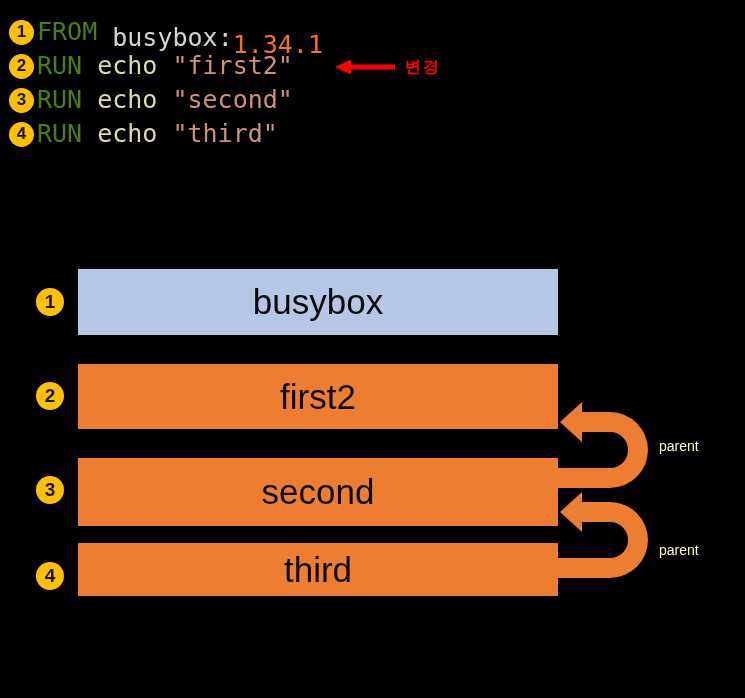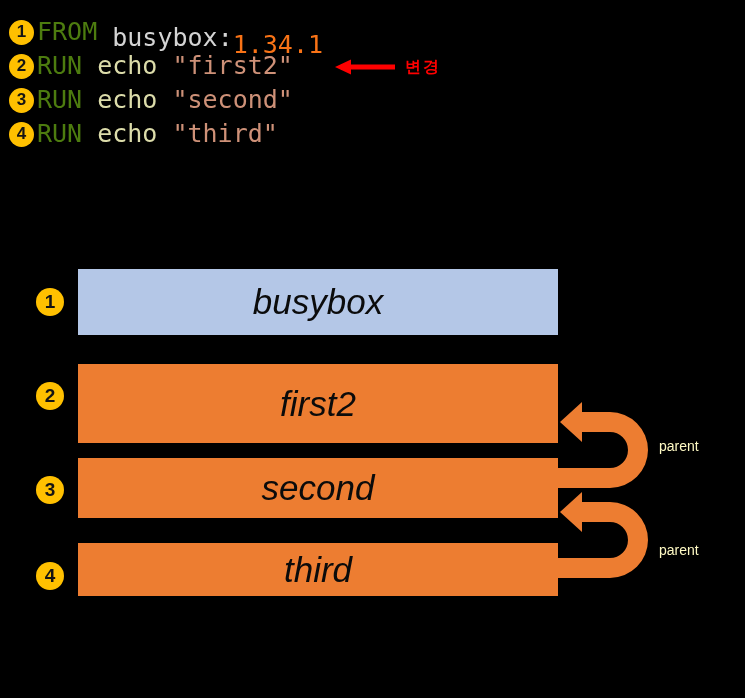--- a/index.html
+++ b/index.html
@@ -40,25 +40,25 @@
   }
 
   
   .badge-lg { position:absolute; width:28px; height:28px; font-size:19px; left:36px; }
   .badge-p1 { top:288px; } .badge-p2 { top:382px; }
   .badge-p3 { top:476px; } .badge-p4 { top:562px; }
 
   .layer-box {
     position:absolute; left:78px; width:480px;
     display:flex; align-items:center; justify-content:center;
-    color:#0b0b0b; font-size:35px; font-weight:400;font-style:italic;
+    color:#0b0b0b; font-size:35px; font-weight:400;
   }
   .box-base   { top:269px; height:66px; background:#B4C7E7; }
-  .box-first2 { top:364px; height:79px; background:#ED7D31; }
-  .box-second { top:458px; height:60px; background:#ED7D31; }
+  .box-first2 { top:364px; height:65px; background:#ED7D31; }
+  .box-second { top:458px; height:68px; background:#ED7D31; }
   .box-third  { top:543px; height:53px; background:#ED7D31; }
 
   .arrow-overlay { position:absolute; left:0; top:0; width:745px; height:698px; }
 
   .parent-label {
     position:absolute; left:659px; color:#fef9c3;
     font-weight:400; font-size:14px; line-height:18px;
   }
   .parent-label-1 { top:437px; }
   .parent-label-2 { top:541px; }

